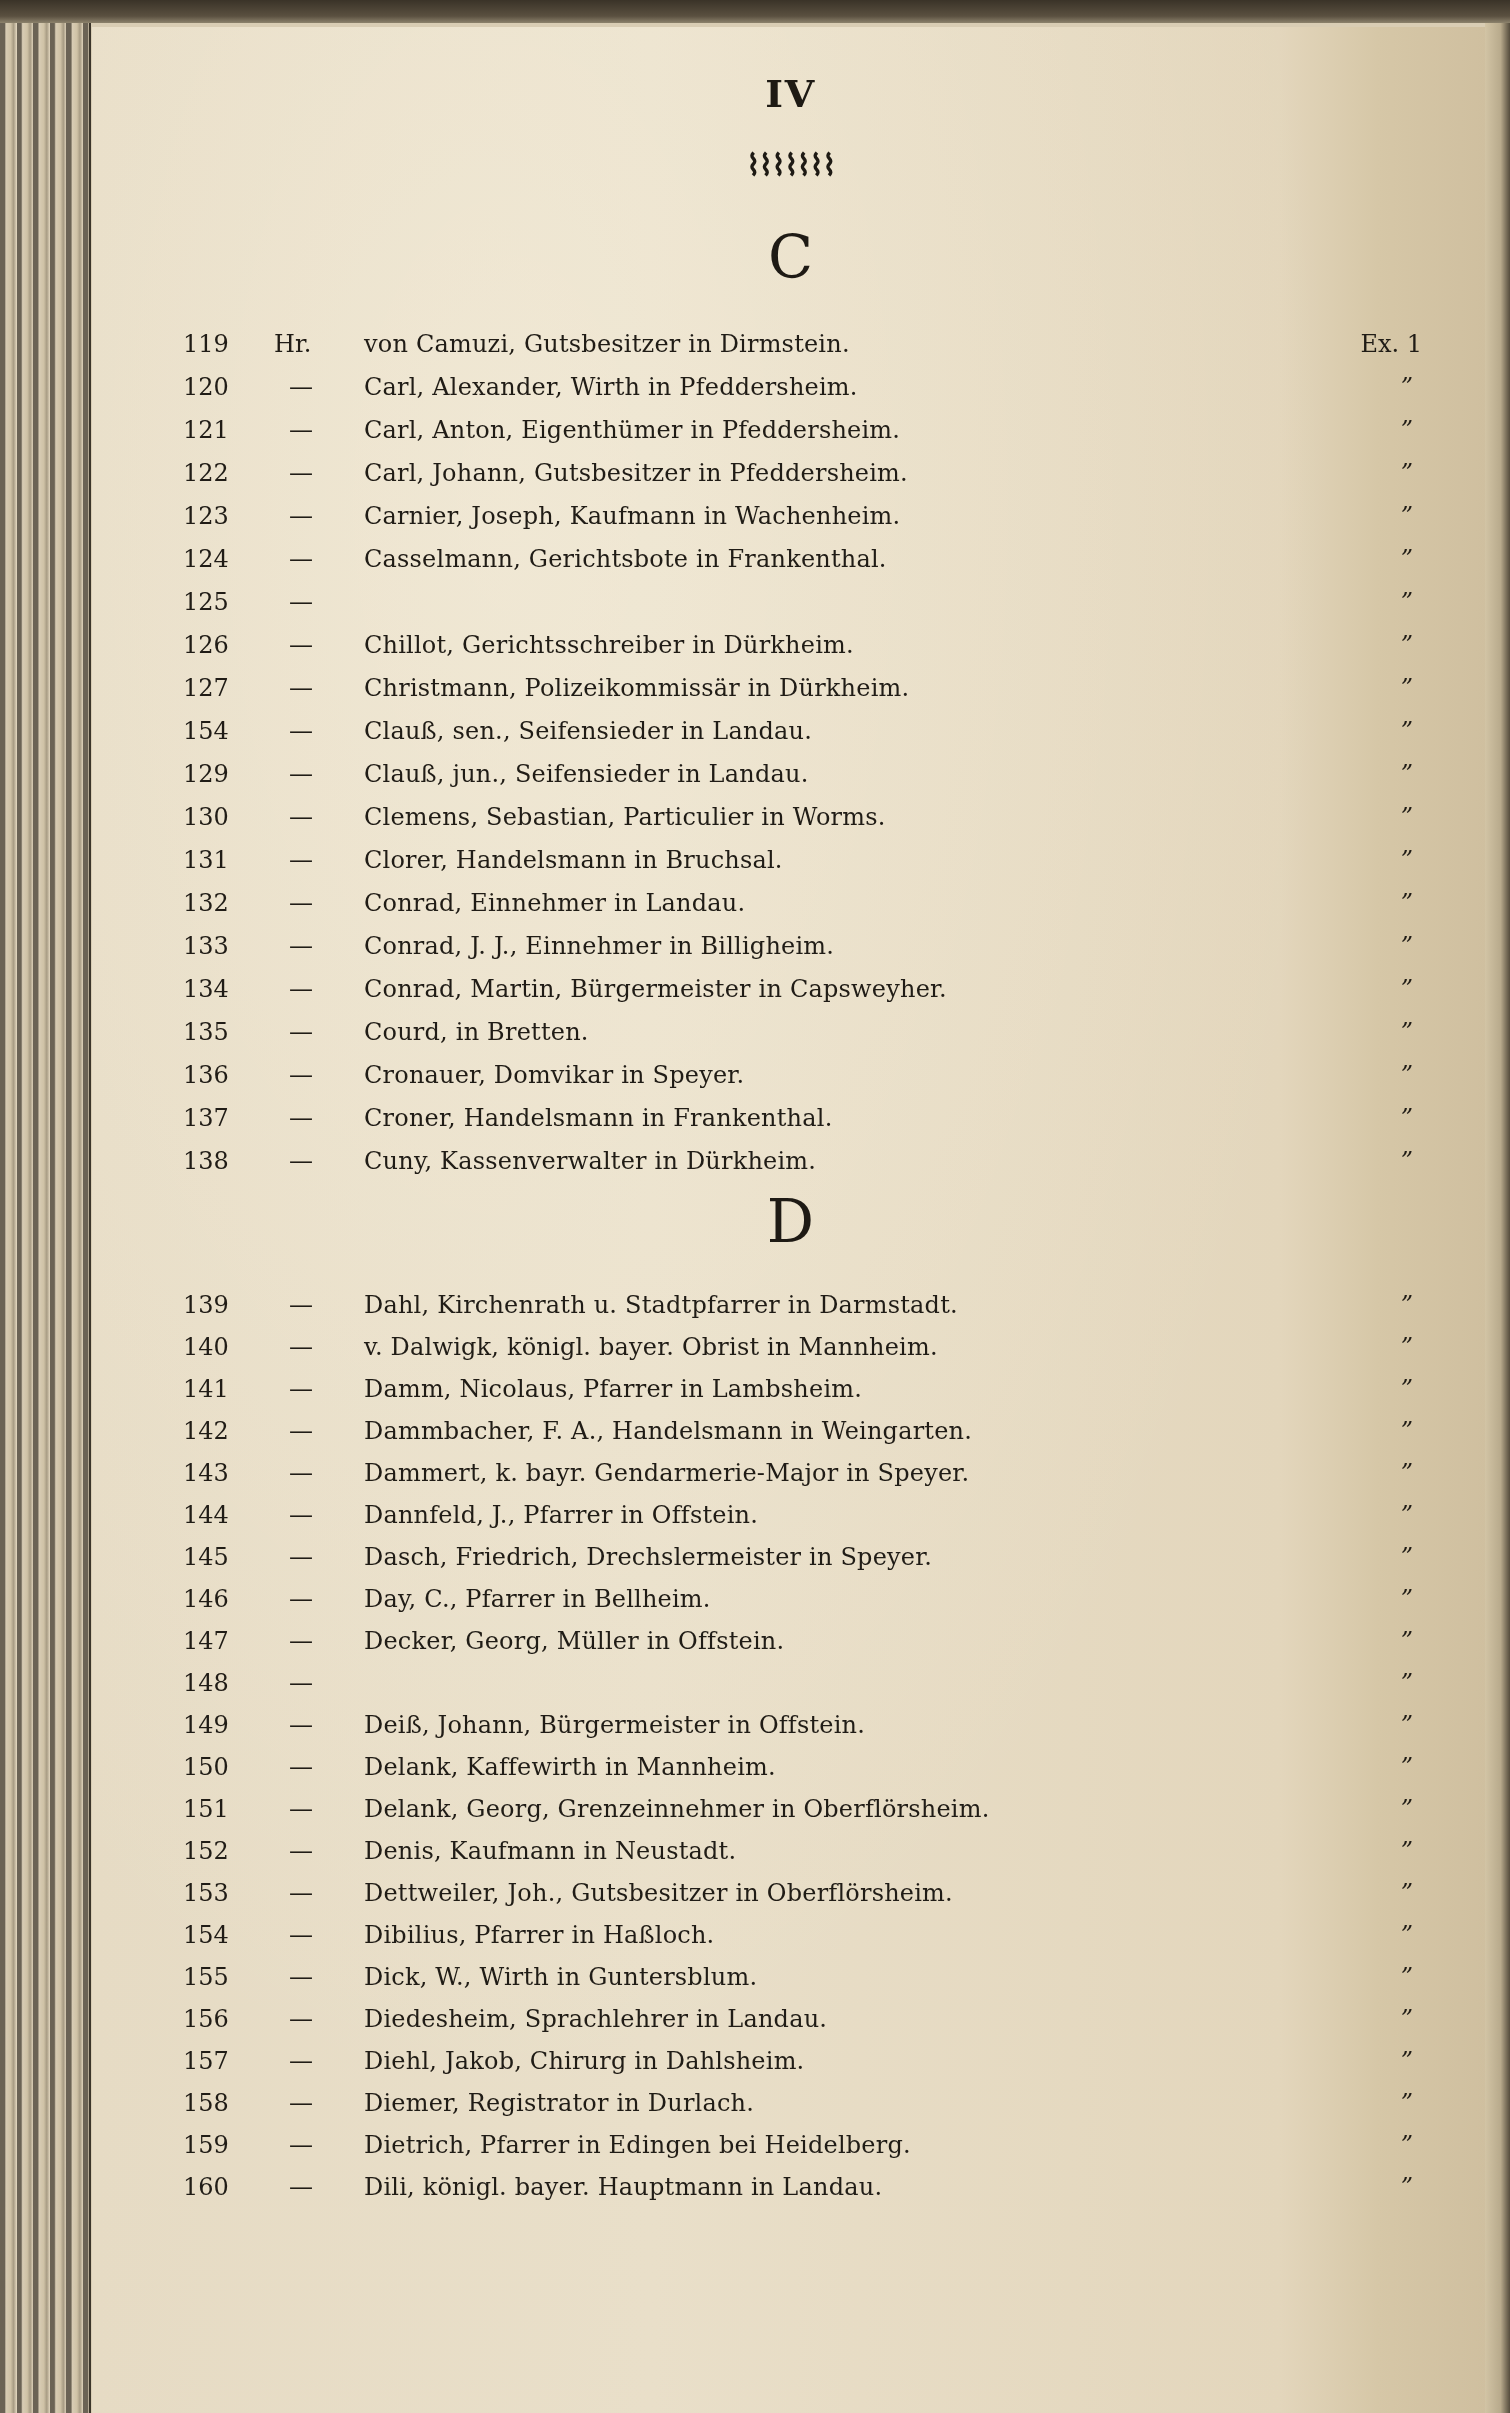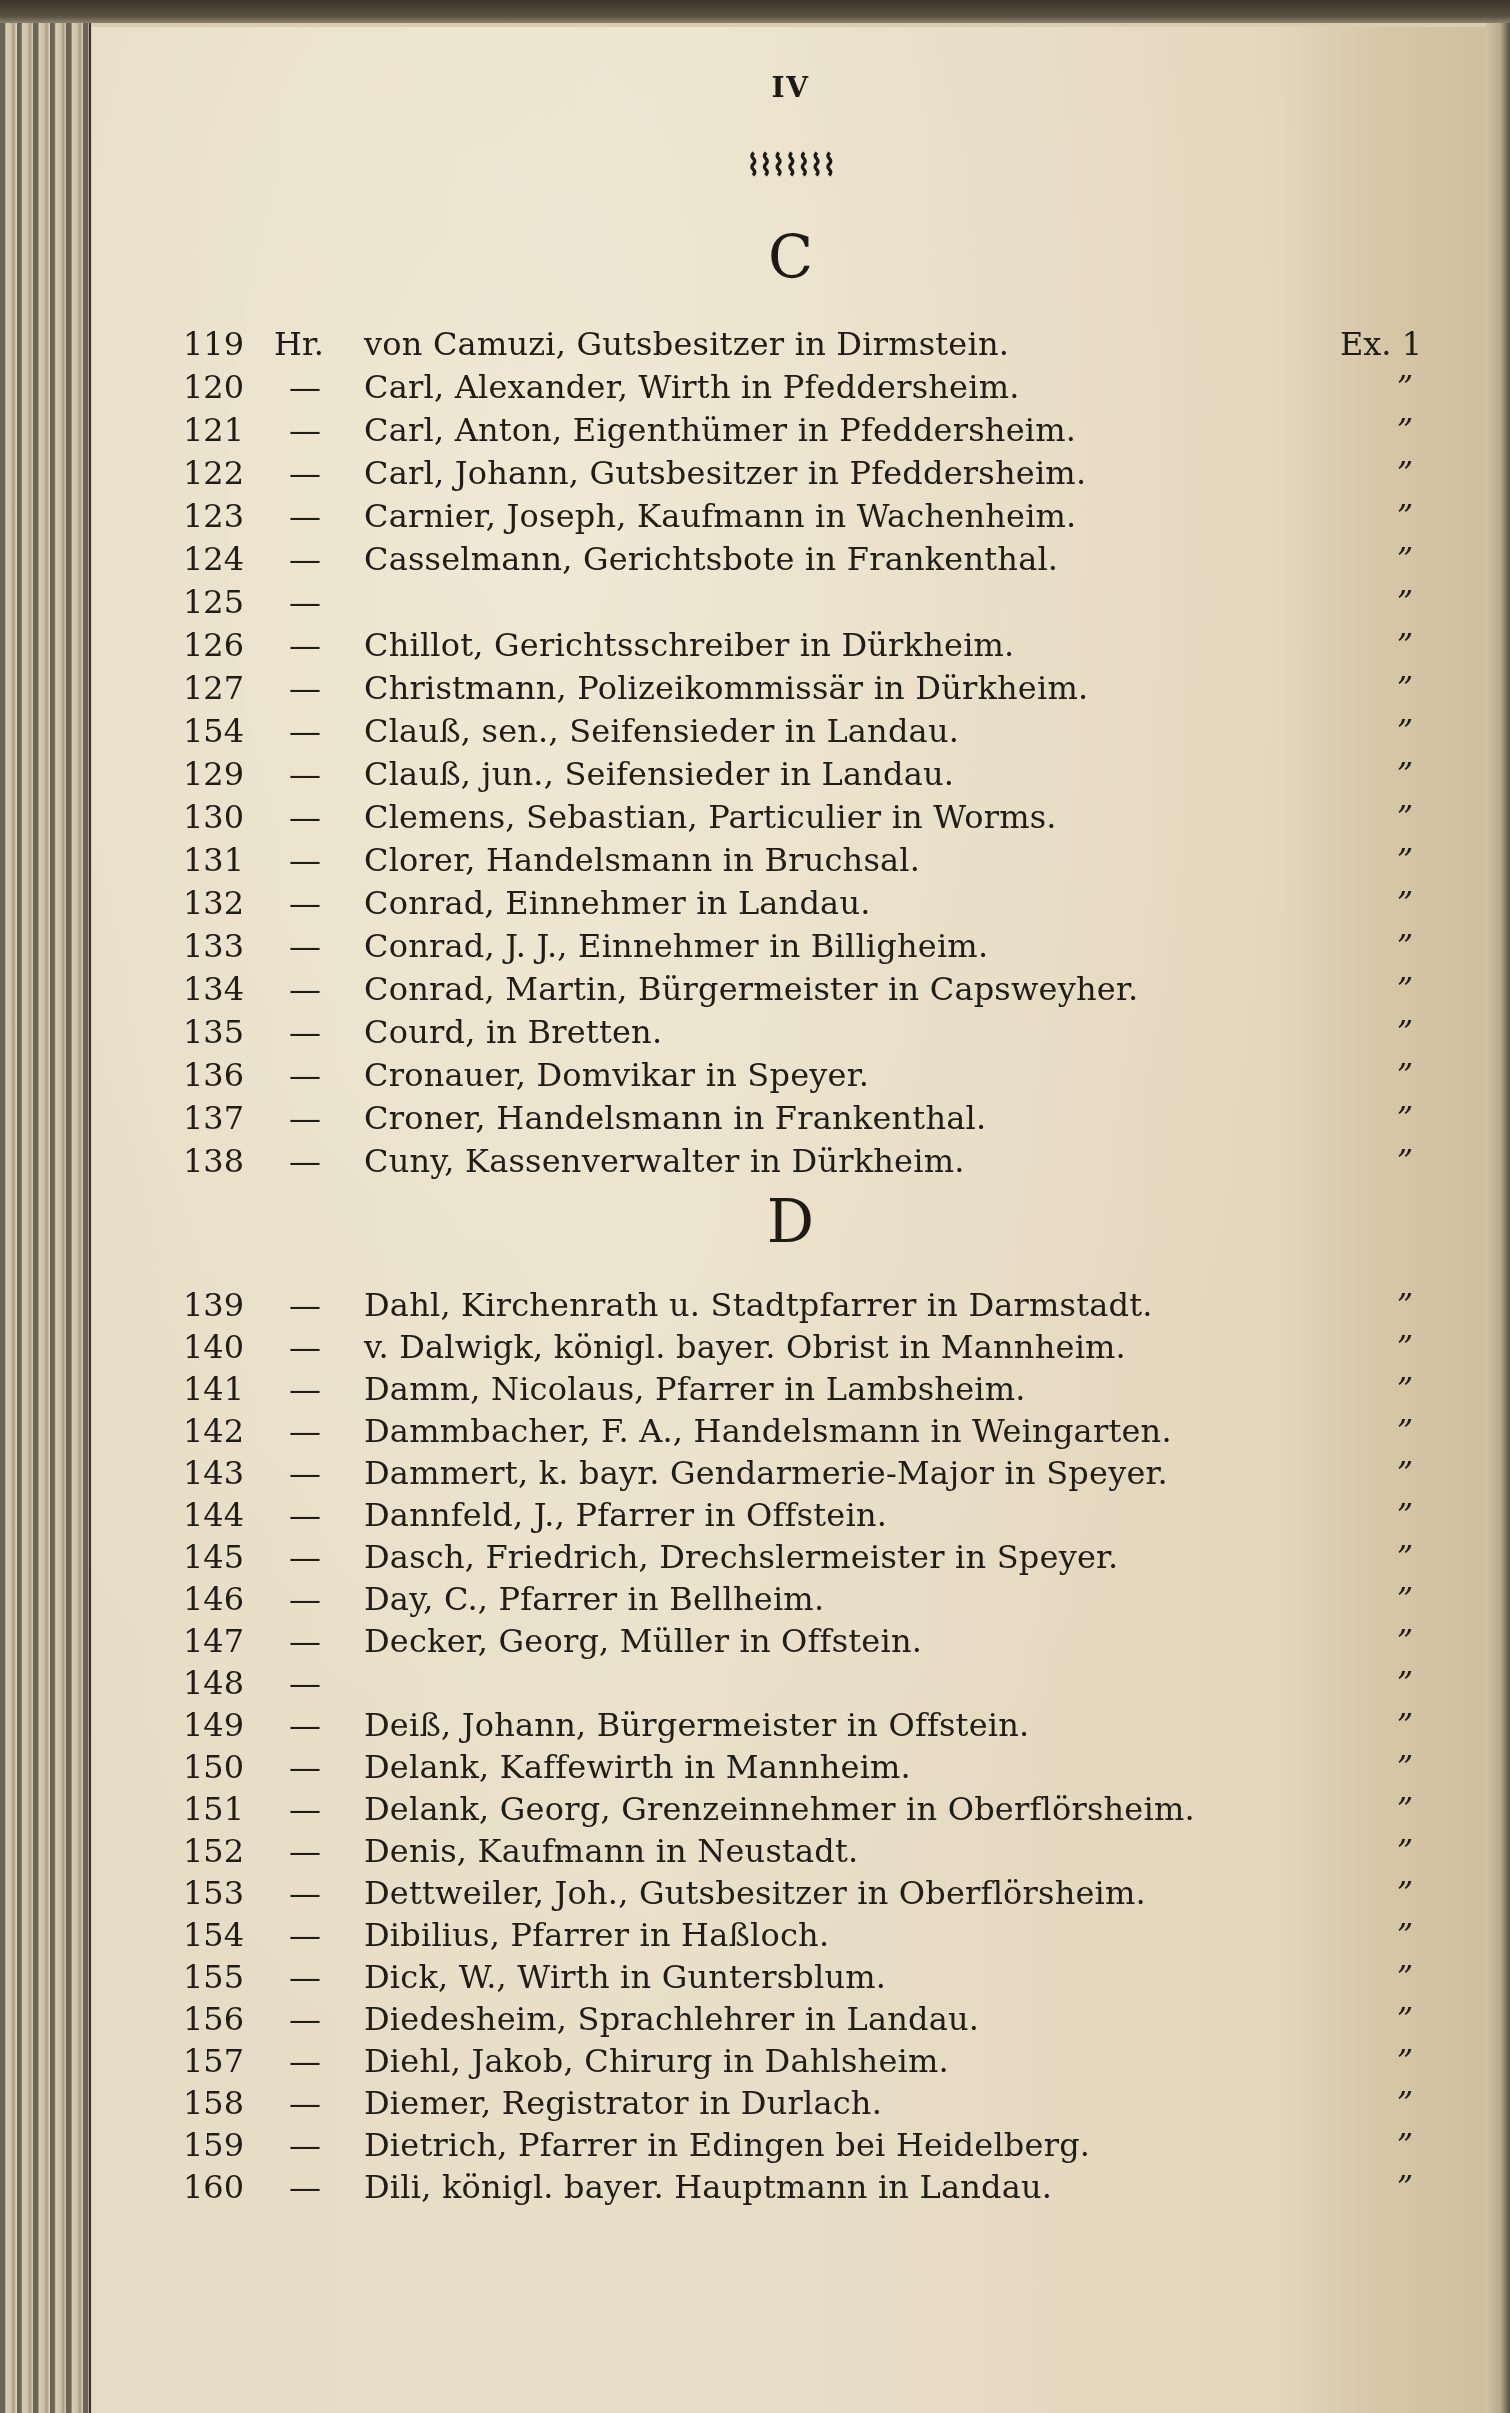--- a/index.html
+++ b/index.html
@@ -26,31 +26,31 @@
       radial-gradient(ellipse at 30% 20%, rgba(255,250,235,0.35), rgba(0,0,0,0) 60%),
       linear-gradient(90deg, #e6dbc4 0%, #e9dfc9 40%, #e3d6bc 85%, #d6c7a7 92%, #cfbf9f 100%);
   }
   .right-edge {
     position: absolute; right: 0; top: 23px; width: 26px; height: 2391px;
     background: linear-gradient(90deg, #d2c4a5, #b8aa8c 60%, #4a4234);
   }
   .header {
     position: absolute; left: 0; width: 100%; text-align: center; color: #1e1a14;
   }
-  .page-num { top: 44px; font-size: 28px; font-weight: bold; letter-spacing: 1.5px; }
+  .page-num { top: 44px; font-size: 38px; font-weight: bold; letter-spacing: 1.5px; }
   .ornament { top: 121px; font-size: 29px; font-weight: bold; letter-spacing: -1.5px; }
   .section-letter { position: absolute; left: 0; width: 100%; text-align: center; font-size: 59px; color: #1e1a14; font-family: "DejaVu Serif", serif; }
   .sec-c { top: 196px; }
   .sec-d { top: 1160px; }
   .entries { position: absolute; left: 91px; width: 1224px; }
   .entries-c { top: 296px; }
   .entries-d { top: 1245px; margin-top: 12px; }
   .row {
     position: relative; height: 43px; line-height: 42px;
-    font-size: 32px; color: #201c16; white-space: nowrap;
+    font-size: 24px; color: #201c16; white-space: nowrap;
   }
   .entries-d .row { height: 42px; }
   .num { position: absolute; left: 0; width: 72px; text-align: left; font-family: "DejaVu Serif", serif; }
   .dash { position: absolute; left: 106px; }
   .prefix { position: absolute; left: 91px; }
   .text { position: absolute; left: 181px; font-family: "DejaVu Serif", serif; letter-spacing: 0.2px; }
   .text-first { left: 181px; }
   .amount { position: absolute; right: -6px; text-align: right; min-width: 30px; font-style: italic; }
   .amount-first { right: -15px; font-style: normal; }
 </style>

